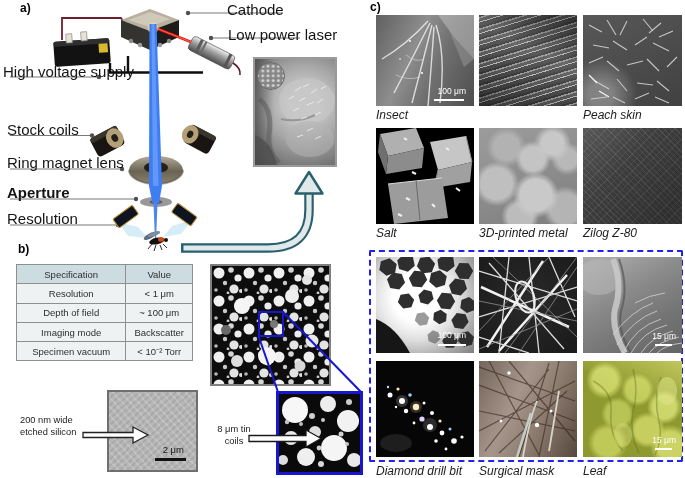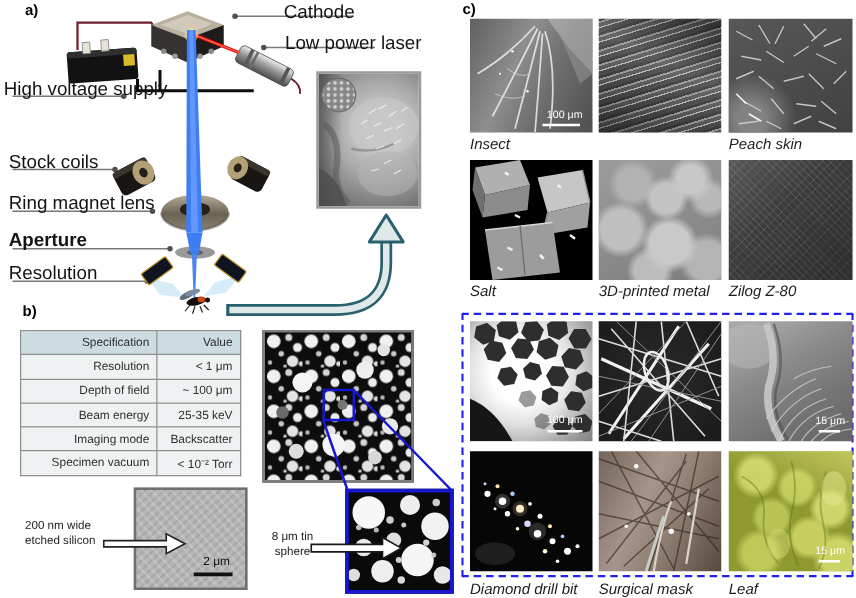--- a/index.html
+++ b/index.html
@@ -58,21 +58,21 @@
     #8e9a30;}
   .tex-silicon{background:
     repeating-linear-gradient(48deg, rgba(255,255,255,.16) 0 2px, rgba(0,0,0,0) 2px 6px),
     repeating-linear-gradient(-42deg, rgba(0,0,0,.07) 0 2px, rgba(0,0,0,0) 2px 5px),
     #b6b6b6;}
   .tex-tin{background:#0d0d0d;}
   
   #spec-table{position:absolute;left:16px;top:264px;width:177px;border-collapse:collapse;
               font-size:9.5px;color:#2e2e2e;border:1.5px solid #6f6f6f;}
   #spec-table th,#spec-table td{border:1px solid #8f8f8f;height:19.3px;padding:0 6px;
-              text-align:right;font-weight:normal;vertical-align:middle;box-sizing:border-box;}
+              text-align:center;font-weight:normal;vertical-align:middle;box-sizing:border-box;}
   #spec-table th{background:#ccdce0;}
   #spec-table td{background:#eef2f2;}
   #spec-table .c1{width:103px;} #spec-table .c2{width:62px;}
   .zoom-rect{position:absolute;left:258px;top:311px;width:26px;height:26px;
              border:2px solid #1717cf;box-sizing:border-box;}
   .dashed-box{position:absolute;left:369px;top:250px;width:314px;height:212px;
               border:2.5px dashed #2121ee;box-sizing:border-box;border-radius:2px;}
 </style>
 </head>
 <body>
@@ -243,24 +243,20 @@
       <th class="c1">Specification</th>
       <th class="c2">Value</th>
     </tr>
     <tr>
       <td>Resolution</td>
       <td>&lt; 1 μm</td>
     </tr>
     <tr>
       <td>Depth of field</td>
       <td>~ 100 μm</td>
-    </tr>
-    <tr>
-      <td>Beam energy</td>
-      <td>25-35 keV</td>
     </tr>
     <tr>
       <td>Imaging mode</td>
       <td>Backscatter</td>
     </tr>
     <tr>
       <td>Specimen vacuum</td>
       <td>&lt; 10⁻² Torr</td>
     </tr>
   </tbody>
@@ -322,21 +318,21 @@
     <div class="abs" style="right:12px;bottom:15px;font-size:9.5px;color:#111;">2 μm</div>
     <div class="abs" style="right:10px;bottom:9px;width:31px;height:3px;background:#111;"></div>
   </div>
 
   <div class="ann" style="left:20px;top:415px;">
     <div>200 nm wide</div>
     <div>etched silicon</div>
   </div>
   <div class="ann" style="left:210px;top:424px;width:48px;text-align:center;">
     <div>8 μm tin</div>
-    <div>sphere</div>
+    <div>coils</div>
   </div>
 
   <div class="plabel" style="left:370px;top:0px;">c)</div>
 
   <div class="dashed-box"></div>
 
   <div class="img-frame tex-insect" style="left:376px;top:15px;width:98px;height:91px;">
     <svg width="98" height="91" viewBox="0 0 98 91">
       <polygon points="62,0 98,0 98,44 78,22" fill="#c8c8c8" opacity=".5"></polygon>
       <polygon points="70,8 98,44 88,52" fill="#9a9a9a" opacity=".5"></polygon>

